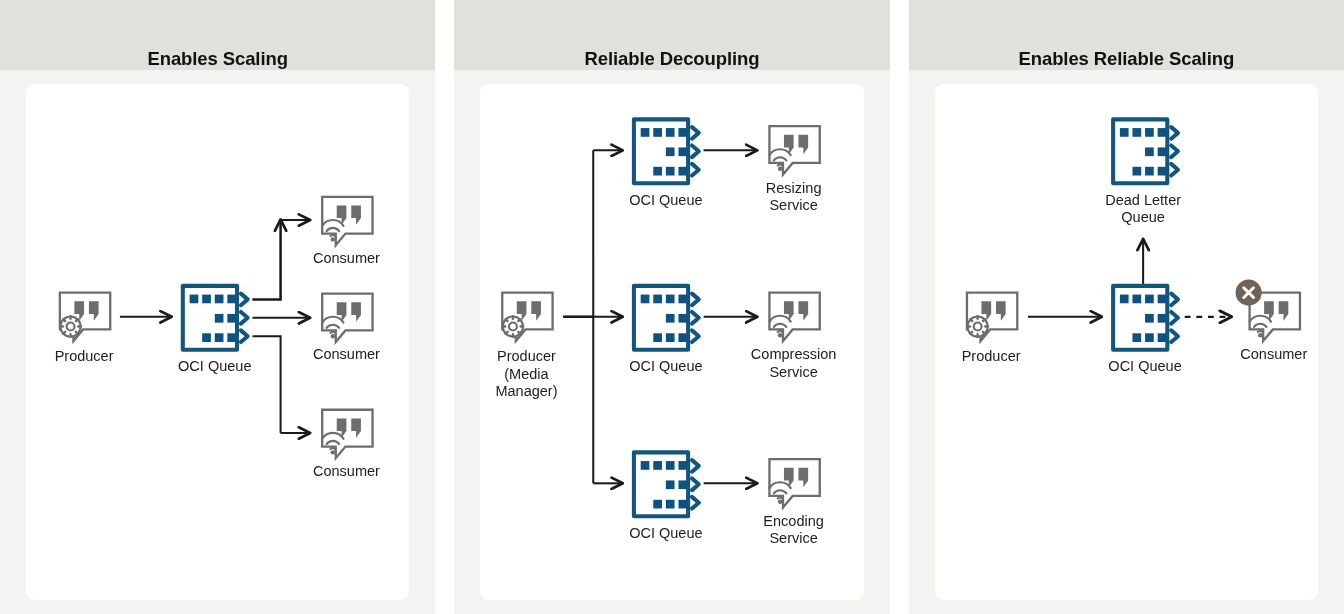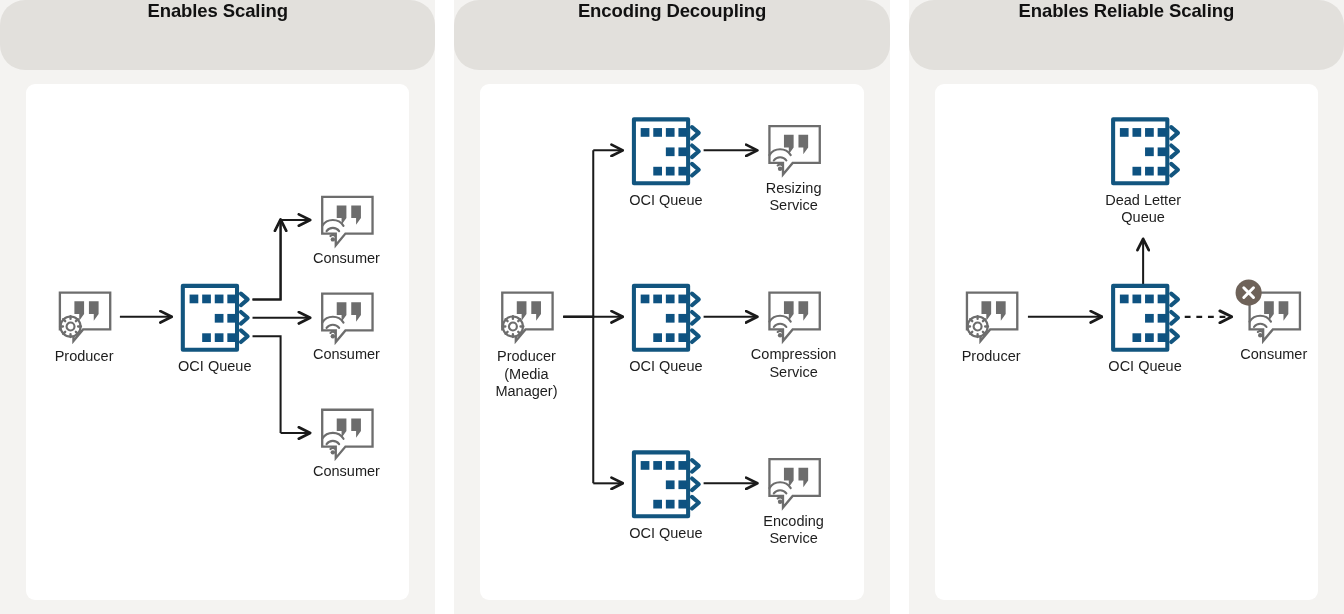--- a/index.html
+++ b/index.html
@@ -18,24 +18,23 @@
   .panel {
     flex: 1 1 0;
     display: flex;
     flex-direction: column;
     background: #f4f3f1;
   }
   .panel-header {
     height: 70px;
     background: #e2e0dc;
     display: flex;
-    align-items: flex-start;
+    align-items: flex-end;
     justify-content: center;
     flex: 0 0 auto;
-    border-radius: 25px;
   }
   .panel-header-title {
     font-size: 18.5px;
     font-weight: bold;
     color: #111111;
     letter-spacing: -0.1px;
     font-family: "Liberation Sans", sans-serif;
   }
   .panel-body {
     flex: 1 1 auto;
@@ -160,21 +159,21 @@
             <use href="#ico-consumer" x="303" y="326"></use>
             <text class="lbl" x="331" y="396" text-anchor="middle">Consumer</text>
           </g>
         </svg>
       </div>
     </div>
   </section>
 
   <section class="panel">
     <div class="panel-header">
-      <span class="panel-header-title">Encoding Decoupling</span>
+      <span class="panel-header-title">Reliable Decoupling</span>
     </div>
     <div class="panel-body">
       <div class="canvas">
         <svg class="diagram" viewBox="0 0 396 516" preserveAspectRatio="xMidYMid meet">
 
           <g>
             <use href="#ico-producer" x="20" y="205"></use>
             <text class="lbl" x="48" y="278" text-anchor="middle">Producer</text>
             <text class="lbl" x="48" y="296" text-anchor="middle">(Media</text>
             <text class="lbl" x="48" y="314" text-anchor="middle">Manager)</text>

